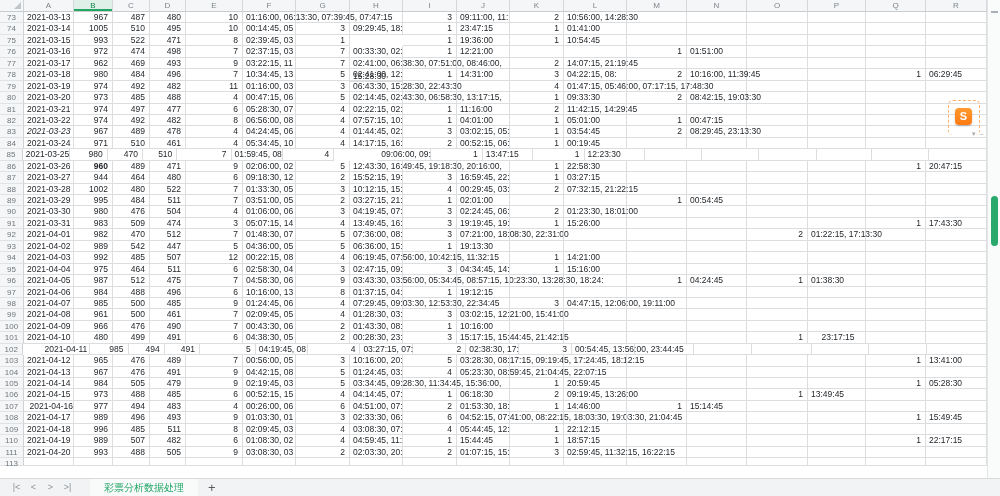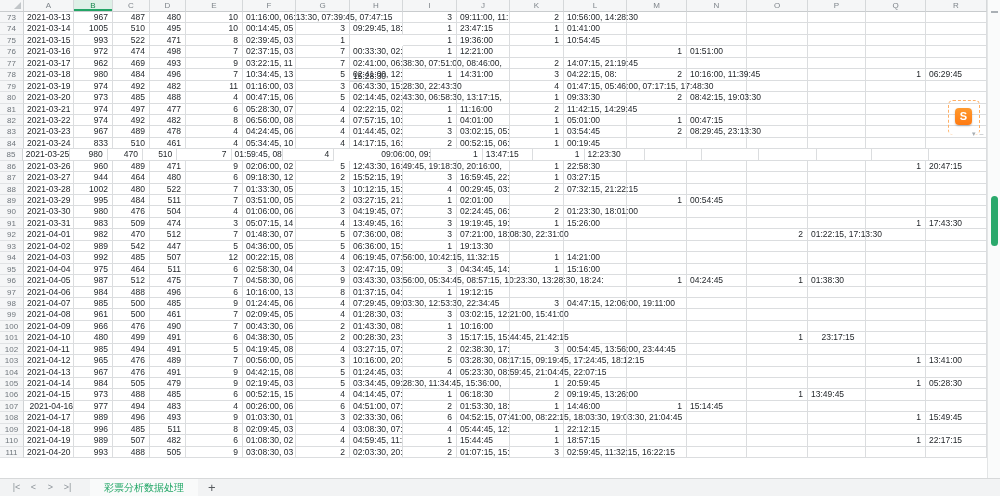--- a/index.html
+++ b/index.html
@@ -269,21 +269,21 @@
         <div class="cell" style="width: 63px;">05:01:00</div>
         <div class="cell r" style="width: 60px;">1</div>
         <div class="cell" style="width: 60px;">00:47:15</div>
         <div class="cell r" style="width: 61px;"></div>
         <div class="cell" style="width: 58px;"></div>
         <div class="cell r" style="width: 60px;"></div>
         <div class="cell" style="width: 61px;"></div>
       </div>
       <div class="row">
         <div class="rhdr">83</div>
-        <div class="cell" style="width: 50px;">2021-03-23</div>
+        <div class="cell" style="width: 50px; font-style: italic;">2021-03-23</div>
         <div class="cell r" style="width: 39px;">967</div>
         <div class="cell r" style="width: 37px;">489</div>
         <div class="cell r" style="width: 36px;">478</div>
         <div class="cell r" style="width: 57px;">4</div>
         <div class="cell" style="width: 53px;">04:24:45, 06</div>
         <div class="cell r" style="width: 54px;">4</div>
         <div class="cell" style="width: 53px;">01:44:45, 02:</div>
         <div class="cell r" style="width: 54px;">3</div>
         <div class="cell" style="width: 53px;">03:02:15, 05:</div>
         <div class="cell r" style="width: 54px;">1</div>
@@ -291,21 +291,21 @@
         <div class="cell r" style="width: 60px;">2</div>
         <div class="cell" style="width: 60px;">08:29:45, 23:13:30</div>
         <div class="cell r" style="width: 61px;"></div>
         <div class="cell" style="width: 58px;"></div>
         <div class="cell r" style="width: 60px;"></div>
         <div class="cell" style="width: 61px;"></div>
       </div>
       <div class="row">
         <div class="rhdr">84</div>
         <div class="cell" style="width: 50px;">2021-03-24</div>
-        <div class="cell r" style="width: 39px;">833</div>
+        <div class="cell r" style="width: 39px;">971</div>
         <div class="cell r" style="width: 37px;">510</div>
         <div class="cell r" style="width: 36px;">461</div>
         <div class="cell r" style="width: 57px;">4</div>
         <div class="cell" style="width: 53px;">05:34:45, 10</div>
         <div class="cell r" style="width: 54px;">4</div>
         <div class="cell" style="width: 53px;">14:17:15, 16:</div>
         <div class="cell r" style="width: 54px;">2</div>
         <div class="cell" style="width: 53px;">00:52:15, 06:</div>
         <div class="cell r" style="width: 54px;">1</div>
         <div class="cell" style="width: 63px;">00:19:45</div>
@@ -333,21 +333,21 @@
         <div class="cell r" style="width: 60px;"></div>
         <div class="cell" style="width: 60px;"></div>
         <div class="cell r" style="width: 61px;"></div>
         <div class="cell" style="width: 58px;"></div>
         <div class="cell r" style="width: 60px;"></div>
         <div class="cell" style="width: 61px;"></div>
       </div>
       <div class="row">
         <div class="rhdr">86</div>
         <div class="cell" style="width: 50px;">2021-03-26</div>
-        <div class="cell r" style="width: 39px;">960</div>
+        <div class="cell r" style="width: 39px; font-weight: bold;">960</div>
         <div class="cell r" style="width: 37px;">489</div>
         <div class="cell r" style="width: 36px;">471</div>
         <div class="cell r" style="width: 57px;">9</div>
         <div class="cell" style="width: 53px;">02:06:00, 02</div>
         <div class="cell r" style="width: 54px;">5</div>
         <div class="cell" style="width: 53px;">12:43:30, 16:49:45, 19:18:30, 20:16:00,</div>
         <div class="cell r" style="width: 54px;"></div>
         <div class="cell" style="width: 53px;"></div>
         <div class="cell r" style="width: 54px;">1</div>
         <div class="cell" style="width: 63px;">22:58:30</div>
@@ -668,21 +668,21 @@
         <div class="cell" style="width: 63px;"></div>
         <div class="cell r" style="width: 60px;"></div>
         <div class="cell" style="width: 60px;"></div>
         <div class="cell r" style="width: 61px;">1</div>
         <div class="cell" style="width: 58px; text-align: center;">23:17:15</div>
         <div class="cell r" style="width: 60px;"></div>
         <div class="cell" style="width: 61px;"></div>
       </div>
       <div class="row">
         <div class="rhdr">102</div>
-        <div class="cell" style="width: 50px;">2021-04-11</div>
+        <div class="cell" style="width: 50px; margin-left: 18px;">2021-04-11</div>
         <div class="cell r" style="width: 39px;">985</div>
         <div class="cell r" style="width: 37px;">494</div>
         <div class="cell r" style="width: 36px;">491</div>
         <div class="cell r" style="width: 57px;">5</div>
         <div class="cell" style="width: 53px;">04:19:45, 08</div>
         <div class="cell r" style="width: 54px;">4</div>
         <div class="cell" style="width: 53px;">03:27:15, 07:</div>
         <div class="cell r" style="width: 54px;">2</div>
         <div class="cell" style="width: 53px;">02:38:30, 17:</div>
         <div class="cell r" style="width: 54px;">3</div>
@@ -869,20 +869,41 @@
         <div class="cell r" style="width: 37px;">488</div>
         <div class="cell r" style="width: 36px;">505</div>
         <div class="cell r" style="width: 57px;">9</div>
         <div class="cell" style="width: 53px;">03:08:30, 03</div>
         <div class="cell r" style="width: 54px;">2</div>
         <div class="cell" style="width: 53px;">02:03:30, 20:</div>
         <div class="cell r" style="width: 54px;">2</div>
         <div class="cell" style="width: 53px;">01:07:15, 15:</div>
         <div class="cell r" style="width: 54px;">3</div>
         <div class="cell" style="width: 63px;">02:59:45, 11:32:15, 16:22:15</div>
+        <div class="cell r" style="width: 60px;"></div>
+        <div class="cell" style="width: 60px;"></div>
+        <div class="cell r" style="width: 61px;"></div>
+        <div class="cell" style="width: 58px;"></div>
+        <div class="cell r" style="width: 60px;"></div>
+        <div class="cell" style="width: 61px;"></div>
+      </div>
+      <div class="row partial">
+        <div class="rhdr">113</div>
+        <div class="cell" style="width: 50px;"></div>
+        <div class="cell r" style="width: 39px;"></div>
+        <div class="cell r" style="width: 37px;"></div>
+        <div class="cell r" style="width: 36px;"></div>
+        <div class="cell r" style="width: 57px;"></div>
+        <div class="cell" style="width: 53px;"></div>
+        <div class="cell r" style="width: 54px;"></div>
+        <div class="cell" style="width: 53px;"></div>
+        <div class="cell r" style="width: 54px;"></div>
+        <div class="cell" style="width: 53px;"></div>
+        <div class="cell r" style="width: 54px;"></div>
+        <div class="cell" style="width: 63px;"></div>
         <div class="cell r" style="width: 60px;"></div>
         <div class="cell" style="width: 60px;"></div>
         <div class="cell r" style="width: 61px;"></div>
         <div class="cell" style="width: 58px;"></div>
         <div class="cell r" style="width: 60px;"></div>
         <div class="cell" style="width: 61px;"></div>
       </div>
     </div>
 
   <div class="vsb">

